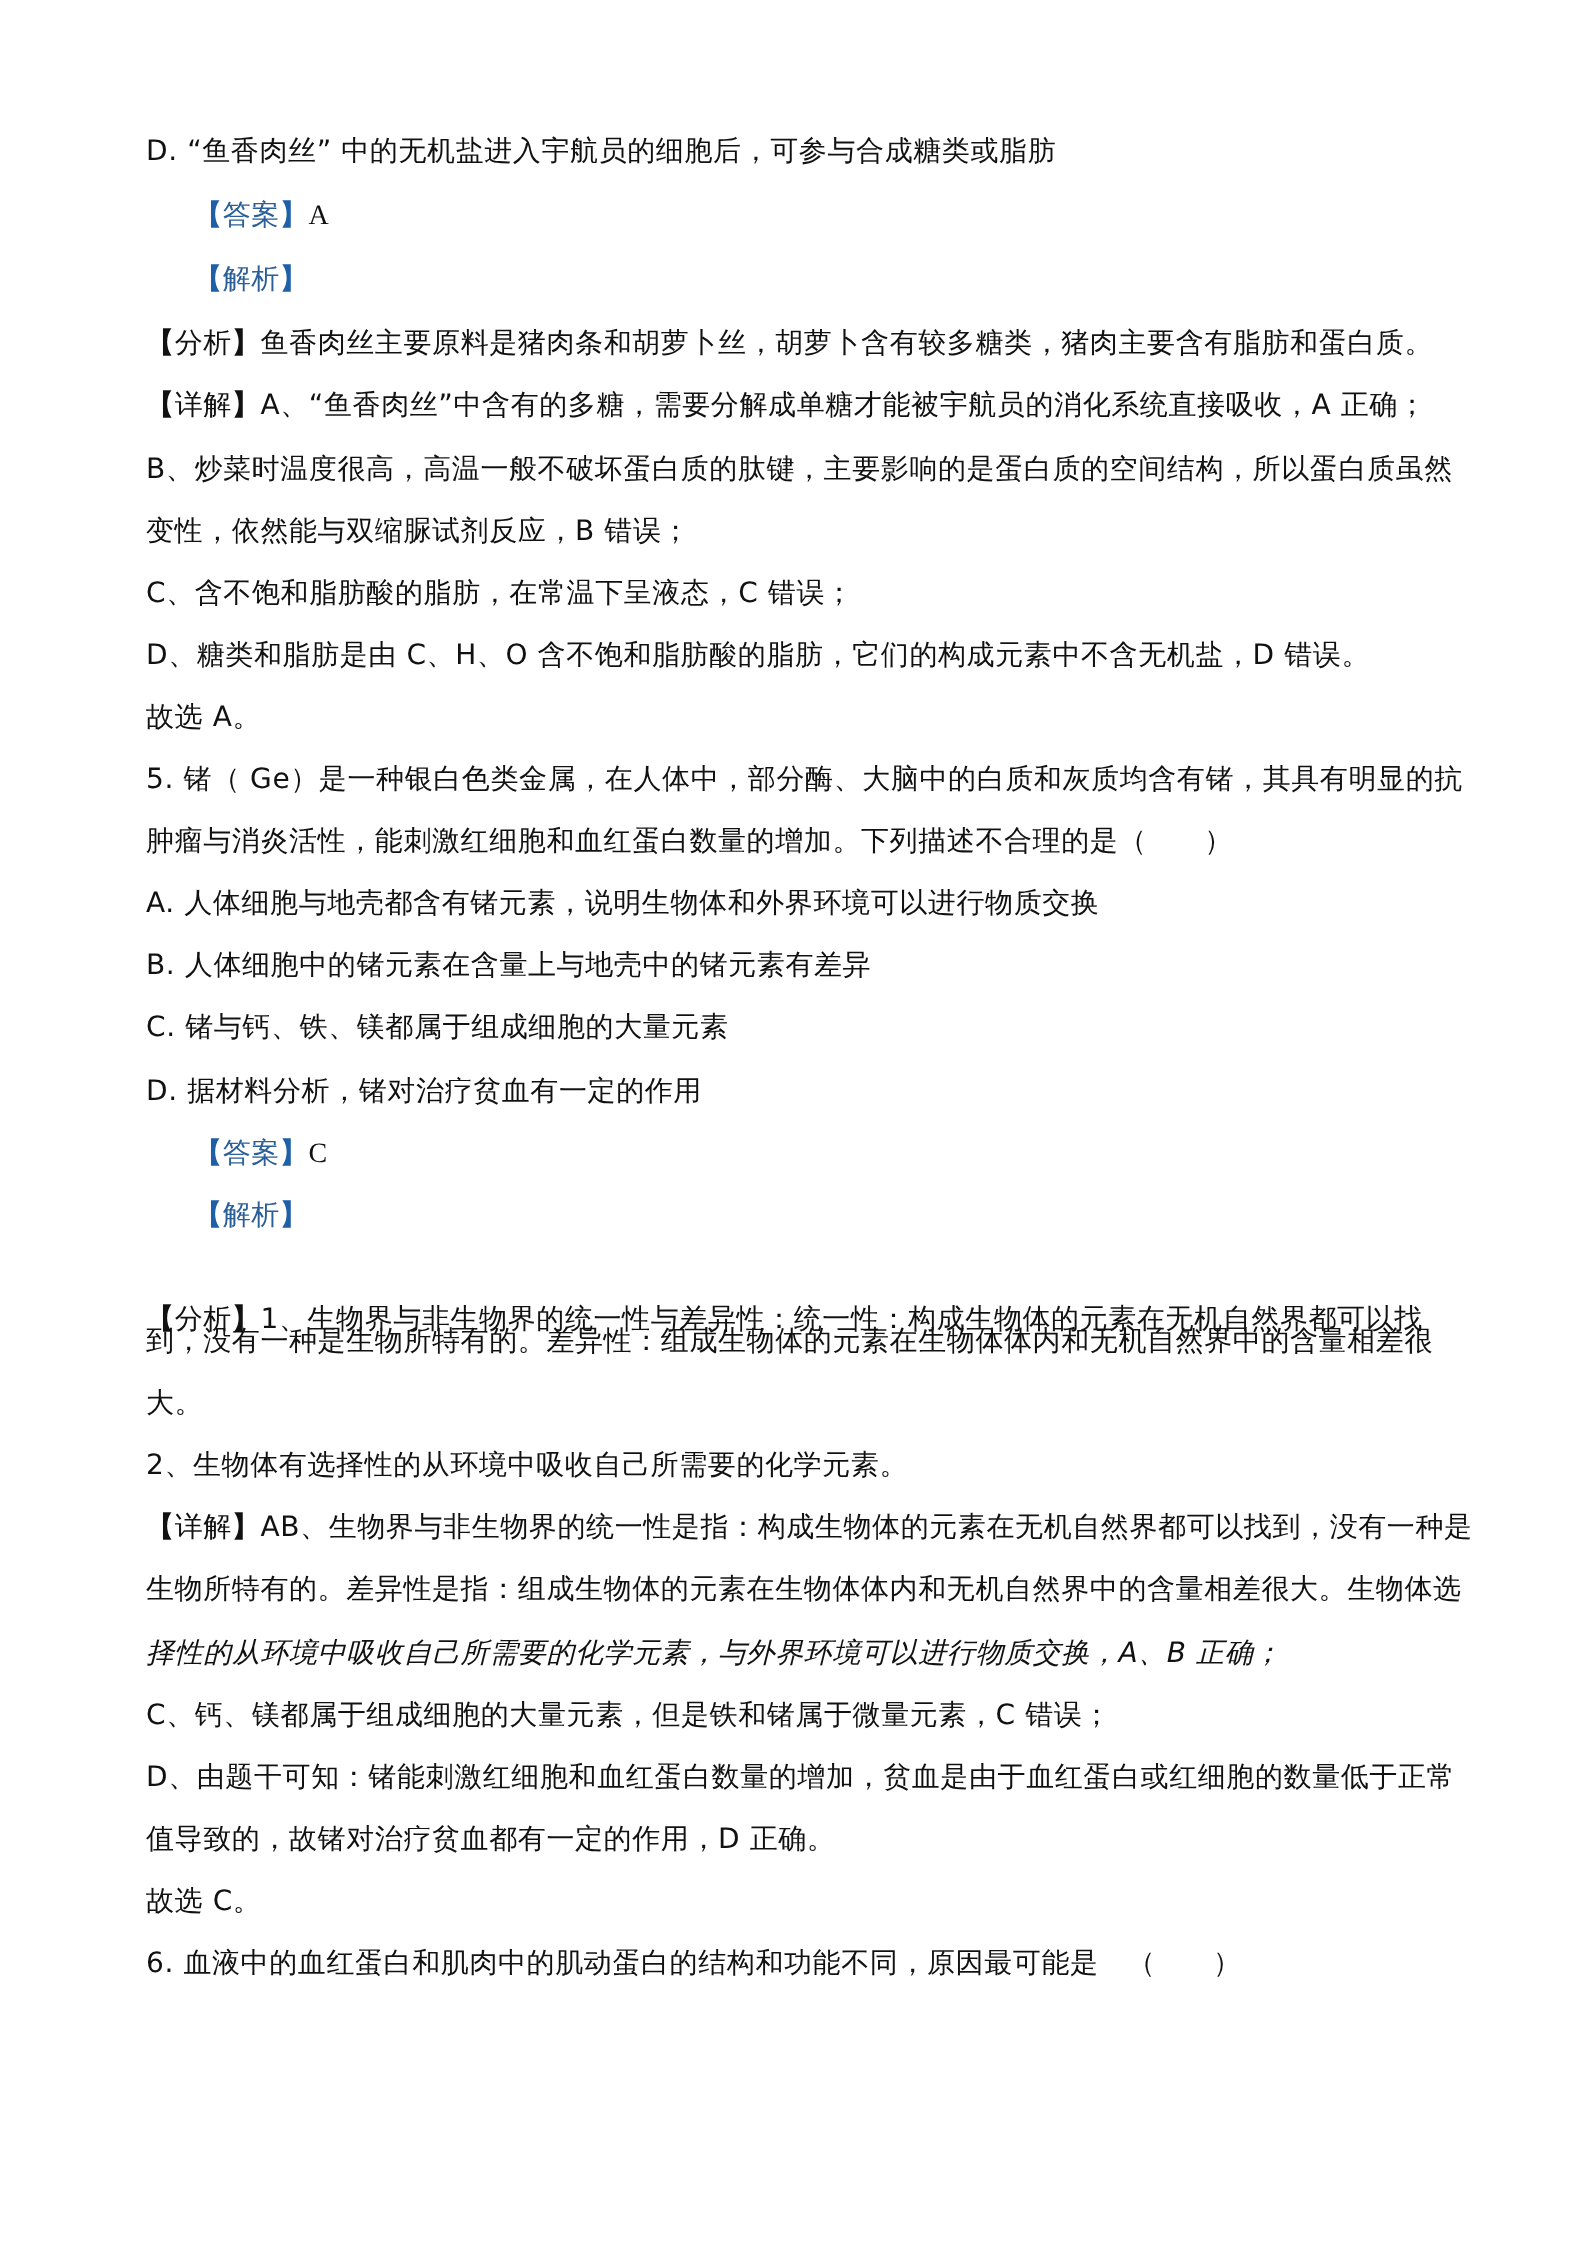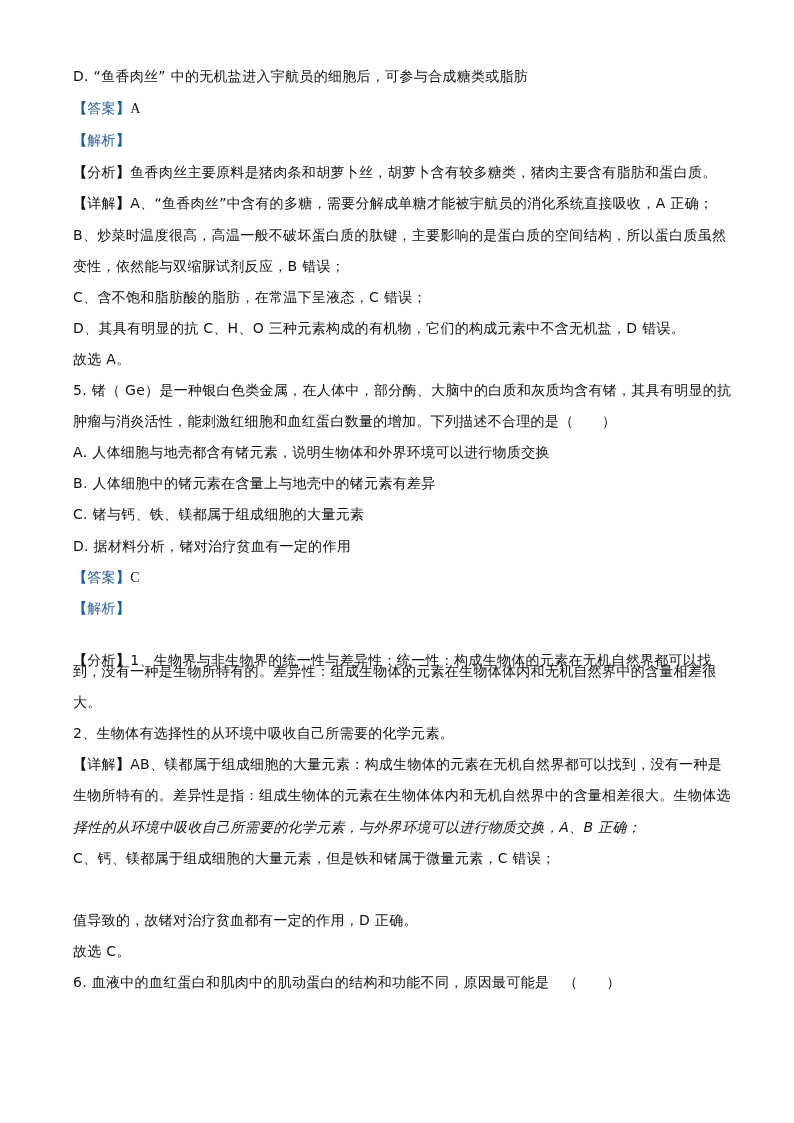--- a/index.html
+++ b/index.html
@@ -7,51 +7,52 @@
       width: 794px; height: 1123px; position: relative; overflow: hidden;
       font-family: "DejaVu Sans", "Liberation Sans", sans-serif;
       color: #111111;
     }
     .page { position: absolute; left: 0; top: 0; width: 794px; height: 1050px; }
     .line {
       position: absolute; left: 73px;
       font-size: 14px; line-height: 18px; white-space: nowrap;
       letter-spacing: 0.3px;
     }
-    .tag-blue { color: #2b5f97; }
+    .tag-blue { color: #2b5f97; margin-left: 24px; }
     .tag-blue .br { color: #1f5fa8; font-weight: bold; }
     .tag-black .br { font-weight: bold; }
     .serif { font-family: "Liberation Serif", "DejaVu Serif", serif; }
   </style>
 </head>
 <body>
 
 <div class="page" id="page">
     <div class="line" style="top: 67px;"><span>D. “鱼香肉丝” 中的无机盐进入宇航员的细胞后，可参与合成糖类或脂肪</span></div>
     <div class="line" style="top: 99px;"><span class="tag-blue"><span class="br">【</span><span>答案</span><span class="br">】</span></span><span class="serif">A</span></div>
     <div class="line" style="top: 131px;"><span class="tag-blue"><span class="br">【</span><span>解析</span><span class="br">】</span></span><span></span></div>
     <div class="line" style="top: 163px;"><span class="tag-black"><span class="br">【</span><span>分析</span><span class="br">】</span></span><span>鱼香肉丝主要原料是猪肉条和胡萝卜丝，胡萝卜含有较多糖类，猪肉主要含有脂肪和蛋白质。</span></div>
     <div class="line" style="top: 194px;"><span class="tag-black"><span class="br">【</span><span>详解</span><span class="br">】</span></span><span>A、“鱼香肉丝”中含有的多糖，需要分解成单糖才能被宇航员的消化系统直接吸收，A 正确；</span></div>
     <div class="line" style="top: 226px;"><span>B、炒菜时温度很高，高温一般不破坏蛋白质的肽键，主要影响的是蛋白质的空间结构，所以蛋白质虽然</span></div>
     <div class="line" style="top: 257px;"><span>变性，依然能与双缩脲试剂反应，B 错误；</span></div>
     <div class="line" style="top: 288px;"><span>C、含不饱和脂肪酸的脂肪，在常温下呈液态，C 错误；</span></div>
-    <div class="line" style="top: 319px;"><span>D、其具有明显的抗 C、H、O 三种元素构成的有机物，它们的构成元素中不含无机盐，D 错误。</span></div>
+    <div class="line" style="top: 319px;"><span>D、糖类和脂肪是由 C、H、O 含不饱和脂肪酸的脂肪，它们的构成元素中不含无机盐，D 错误。</span></div>
     <div class="line" style="top: 350px;"><span>故选 A。</span></div>
     <div class="line" style="top: 381px;"><span>5. 锗（ Ge）是一种银白色类金属，在人体中，部分酶、大脑中的白质和灰质均含有锗，其具有明显的抗</span></div>
     <div class="line" style="top: 412px;"><span>肿瘤与消炎活性，能刺激红细胞和血红蛋白数量的增加。下列描述不合理的是（　　）</span></div>
     <div class="line" style="top: 443px;"><span>A. 人体细胞与地壳都含有锗元素，说明生物体和外界环境可以进行物质交换</span></div>
     <div class="line" style="top: 474px;"><span>B. 人体细胞中的锗元素在含量上与地壳中的锗元素有差异</span></div>
     <div class="line" style="top: 505px;"><span>C. 锗与钙、铁、镁都属于组成细胞的大量元素</span></div>
     <div class="line" style="top: 537px;"><span>D. 据材料分析，锗对治疗贫血有一定的作用</span></div>
     <div class="line" style="top: 568px;"><span class="tag-blue"><span class="br">【</span><span>答案</span><span class="br">】</span></span><span class="serif">C</span></div>
     <div class="line" style="top: 599px;"><span class="tag-blue"><span class="br">【</span><span>解析</span><span class="br">】</span></span><span></span></div>
     <div class="line" style="top: 631px; margin-top: 20px;"><span class="tag-black"><span class="br">【</span><span>分析</span><span class="br">】</span></span><span>1、生物界与非生物界的统一性与差异性：统一性：构成生物体的元素在无机自然界都可以找</span></div>
     <div class="line" style="top: 662px;"><span>到，没有一种是生物所特有的。差异性：组成生物体的元素在生物体体内和无机自然界中的含量相差很</span></div>
     <div class="line" style="top: 693px;"><span>大。</span></div>
     <div class="line" style="top: 724px;"><span>2、生物体有选择性的从环境中吸收自己所需要的化学元素。</span></div>
-    <div class="line" style="top: 755px;"><span class="tag-black"><span class="br">【</span><span>详解</span><span class="br">】</span></span><span>AB、镁都属于组成细胞的大量元素：构成生物体的元素在无机自然界都可以找到，没有一种是</span></div>
+    <div class="line" style="top: 755px;"><span class="tag-black"><span class="br">【</span><span>详解</span><span class="br">】</span></span><span>AB、生物界与非生物界的统一性是指：构成生物体的元素在无机自然界都可以找到，没有一种是</span></div>
     <div class="line" style="top: 786px;"><span>生物所特有的。差异性是指：组成生物体的元素在生物体体内和无机自然界中的含量相差很大。生物体选</span></div>
     <div class="line" style="top: 818px; font-style: italic;"><span>择性的从环境中吸收自己所需要的化学元素，与外界环境可以进行物质交换，A、B 正确；</span></div>
     <div class="line" style="top: 849px;"><span>C、钙、镁都属于组成细胞的大量元素，但是铁和锗属于微量元素，C 错误；</span></div>
+    <div class="line" style="top: 880px;"><span>D、由题干可知：锗能刺激红细胞和血红蛋白数量的增加，贫血是由于血红蛋白或红细胞的数量低于正常</span></div>
     <div class="line" style="top: 911px;"><span>值导致的，故锗对治疗贫血都有一定的作用，D 正确。</span></div>
     <div class="line" style="top: 942px;"><span>故选 C。</span></div>
     <div class="line" style="top: 973px;"><span>6. 血液中的血红蛋白和肌肉中的肌动蛋白的结构和功能不同，原因最可能是　（　　）</span></div>
   </div>
 
 </body></html>

